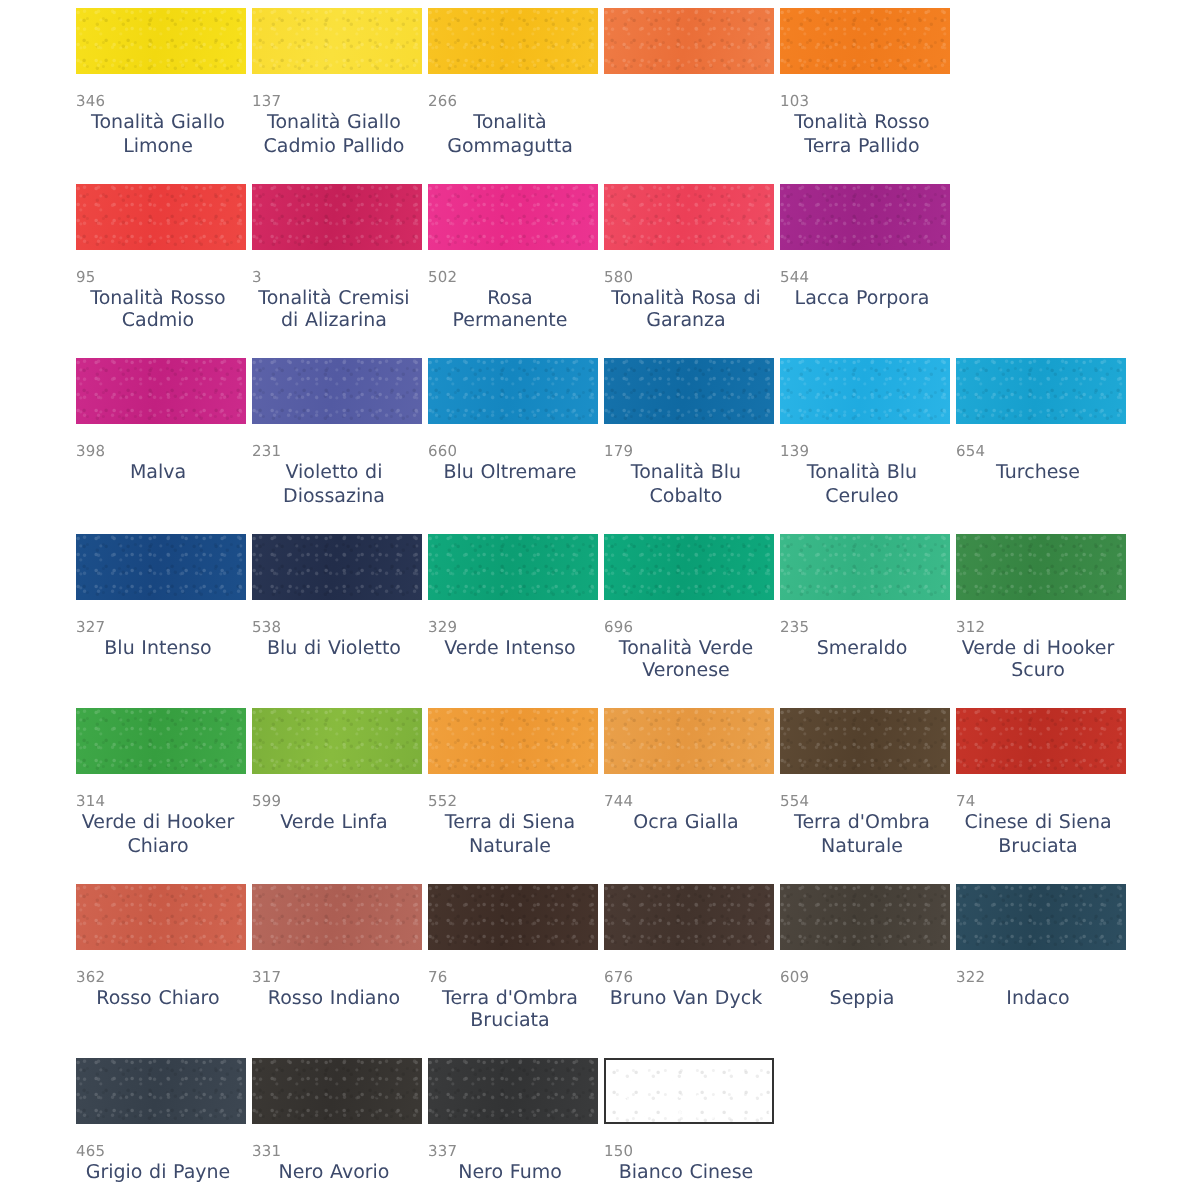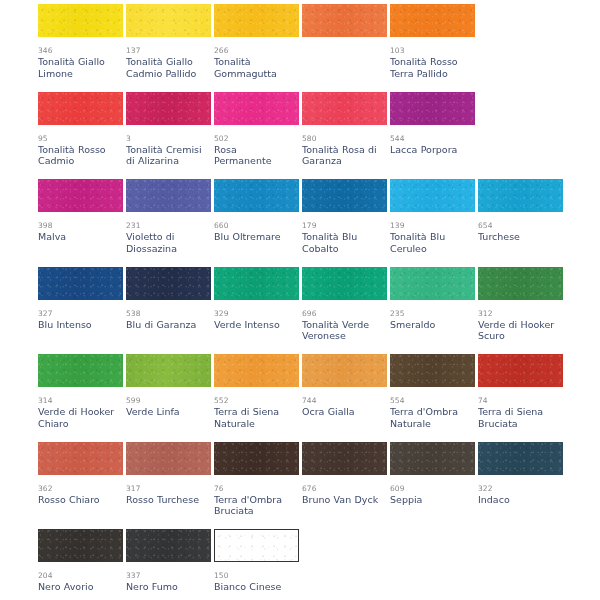--- a/index.html
+++ b/index.html
@@ -72,20 +72,21 @@
     letter-spacing: 0.1px;
     white-space: nowrap;
   }
   .name {
     font-size: 9.5px;
     line-height: 11.6px;
     color: #3d4a6b;
     margin-top: 1px;
     font-weight: 500;
     word-spacing: 0.3px;
+    text-align: center;
   }
   .cell.empty .swatch { background: transparent; }
 </style>
 </head>
 <body>
 
 <div class="chart">
   <div id="rows-container">
       <div class="row">
         <div class="cell">
@@ -242,21 +243,21 @@
             <div class="code">327</div>
             <div class="name">Blu Intenso</div>
           </div>
         </div>
         <div class="cell">
           <div class="swatch" style="background: linear-gradient(100deg, rgb(41, 53, 83) 0%, rgb(34, 45, 74) 48%, rgb(41, 53, 83) 100%);">
             <span class="grain"></span>
           </div>
           <div class="labels">
             <div class="code">538</div>
-            <div class="name">Blu di Garanza</div>
+            <div class="name">Blu di Violetto</div>
           </div>
         </div>
         <div class="cell">
           <div class="swatch" style="background: linear-gradient(100deg, rgb(17, 168, 124) 0%, rgb(12, 158, 115) 48%, rgb(17, 168, 124) 100%);">
             <span class="grain"></span>
           </div>
           <div class="labels">
             <div class="code">329</div>
             <div class="name">Verde Intenso</div>
           </div>
@@ -334,41 +335,41 @@
             <div class="code">554</div>
             <div class="name">Terra d'Ombra Naturale</div>
           </div>
         </div>
         <div class="cell">
           <div class="swatch" style="background: linear-gradient(100deg, rgb(198, 52, 41) 0%, rgb(187, 45, 35) 48%, rgb(198, 52, 41) 100%);">
             <span class="grain"></span>
           </div>
           <div class="labels">
             <div class="code">74</div>
-            <div class="name">Terra di Siena Bruciata</div>
+            <div class="name">Cinese di Siena Bruciata</div>
           </div>
         </div>
       </div>
       <div class="row">
         <div class="cell">
           <div class="swatch" style="background: linear-gradient(100deg, rgb(208, 100, 80) 0%, rgb(201, 90, 70) 48%, rgb(208, 100, 80) 100%);">
             <span class="grain"></span>
           </div>
           <div class="labels">
             <div class="code">362</div>
             <div class="name">Rosso Chiaro</div>
           </div>
         </div>
         <div class="cell">
           <div class="swatch" style="background: linear-gradient(100deg, rgb(181, 104, 92) 0%, rgb(172, 94, 83) 48%, rgb(181, 104, 92) 100%);">
             <span class="grain"></span>
           </div>
           <div class="labels">
             <div class="code">317</div>
-            <div class="name">Rosso Turchese</div>
+            <div class="name">Rosso Indiano</div>
           </div>
         </div>
         <div class="cell">
           <div class="swatch" style="background: linear-gradient(100deg, rgb(70, 52, 44) 0%, rgb(61, 44, 37) 48%, rgb(70, 52, 44) 100%);">
             <span class="grain"></span>
           </div>
           <div class="labels">
             <div class="code">76</div>
             <div class="name">Terra d'Ombra Bruciata</div>
           </div>
@@ -396,25 +397,34 @@
             <span class="grain"></span>
           </div>
           <div class="labels">
             <div class="code">322</div>
             <div class="name">Indaco</div>
           </div>
         </div>
       </div>
       <div class="row">
         <div class="cell">
+          <div class="swatch" style="background: linear-gradient(100deg, rgb(61, 71, 82) 0%, rgb(53, 63, 74) 48%, rgb(61, 71, 82) 100%);">
+            <span class="grain"></span>
+          </div>
+          <div class="labels">
+            <div class="code">465</div>
+            <div class="name">Grigio di Payne</div>
+          </div>
+        </div>
+        <div class="cell">
           <div class="swatch" style="background: linear-gradient(100deg, rgb(59, 56, 52) 0%, rgb(51, 48, 45) 48%, rgb(59, 56, 52) 100%);">
             <span class="grain"></span>
           </div>
           <div class="labels">
-            <div class="code">204</div>
+            <div class="code">331</div>
             <div class="name">Nero Avorio</div>
           </div>
         </div>
         <div class="cell">
           <div class="swatch" style="background: linear-gradient(100deg, rgb(58, 59, 60) 0%, rgb(50, 51, 52) 48%, rgb(58, 59, 60) 100%);">
             <span class="grain"></span>
           </div>
           <div class="labels">
             <div class="code">337</div>
             <div class="name">Nero Fumo</div>

